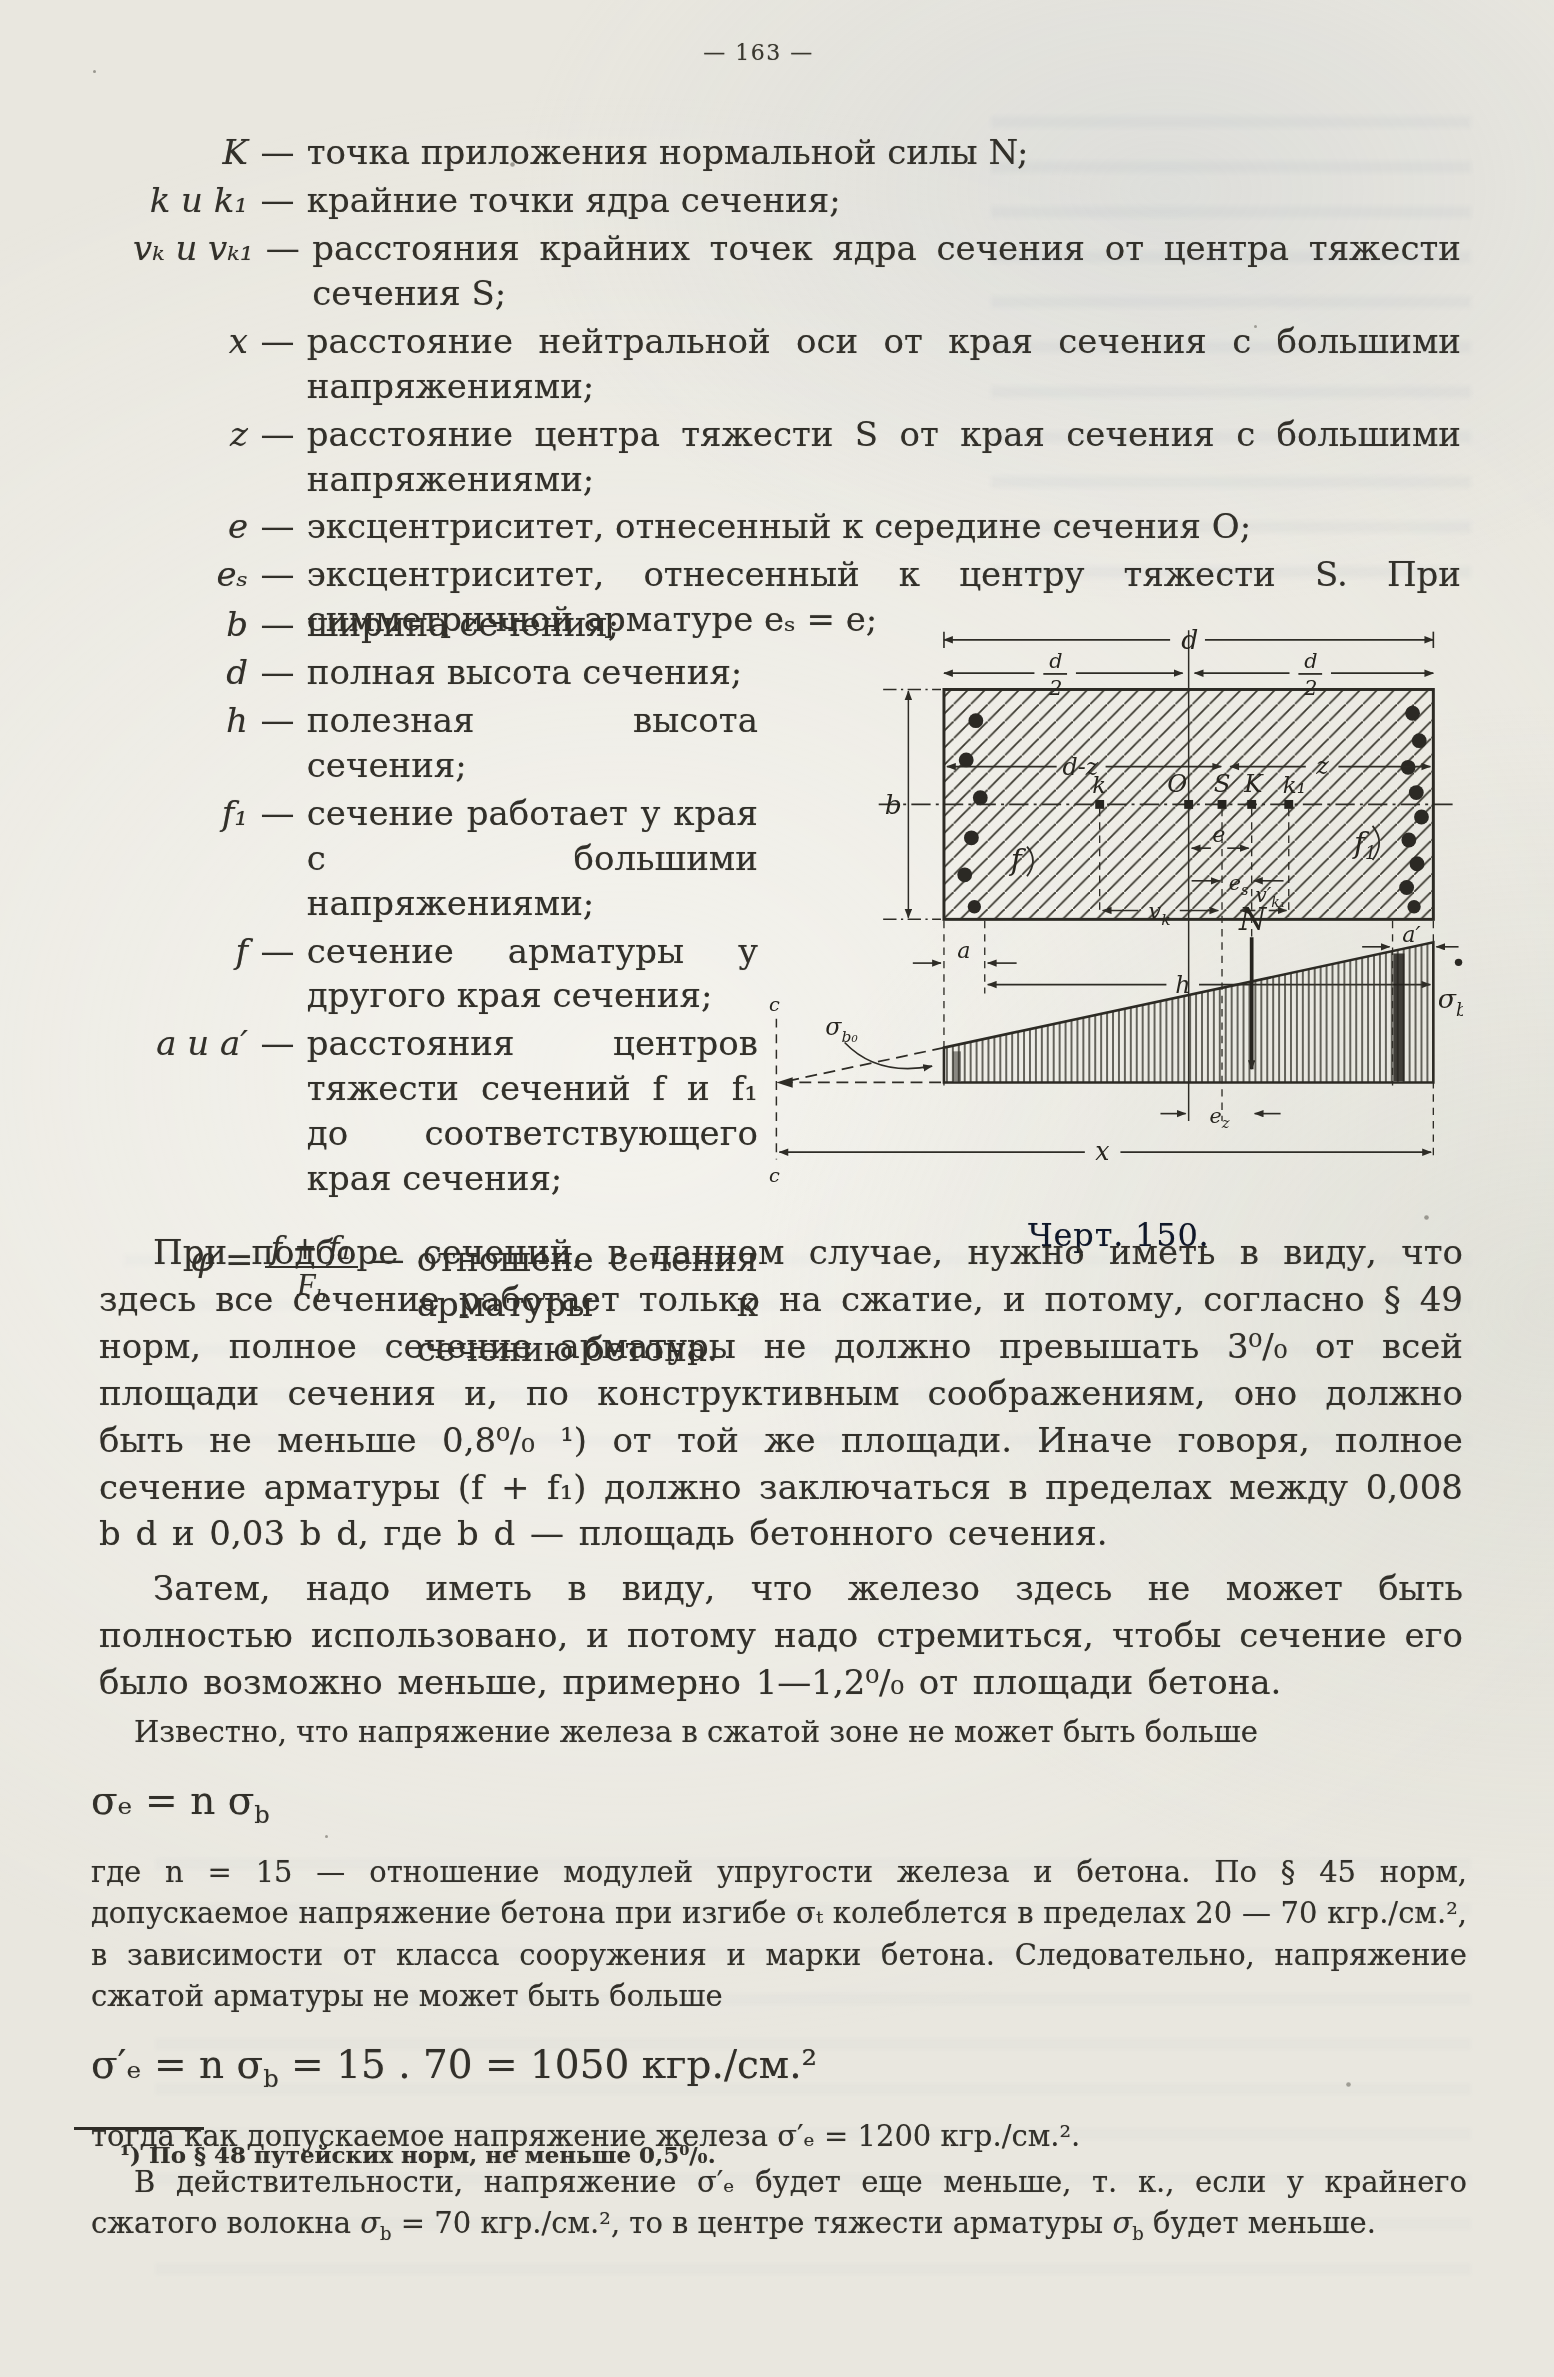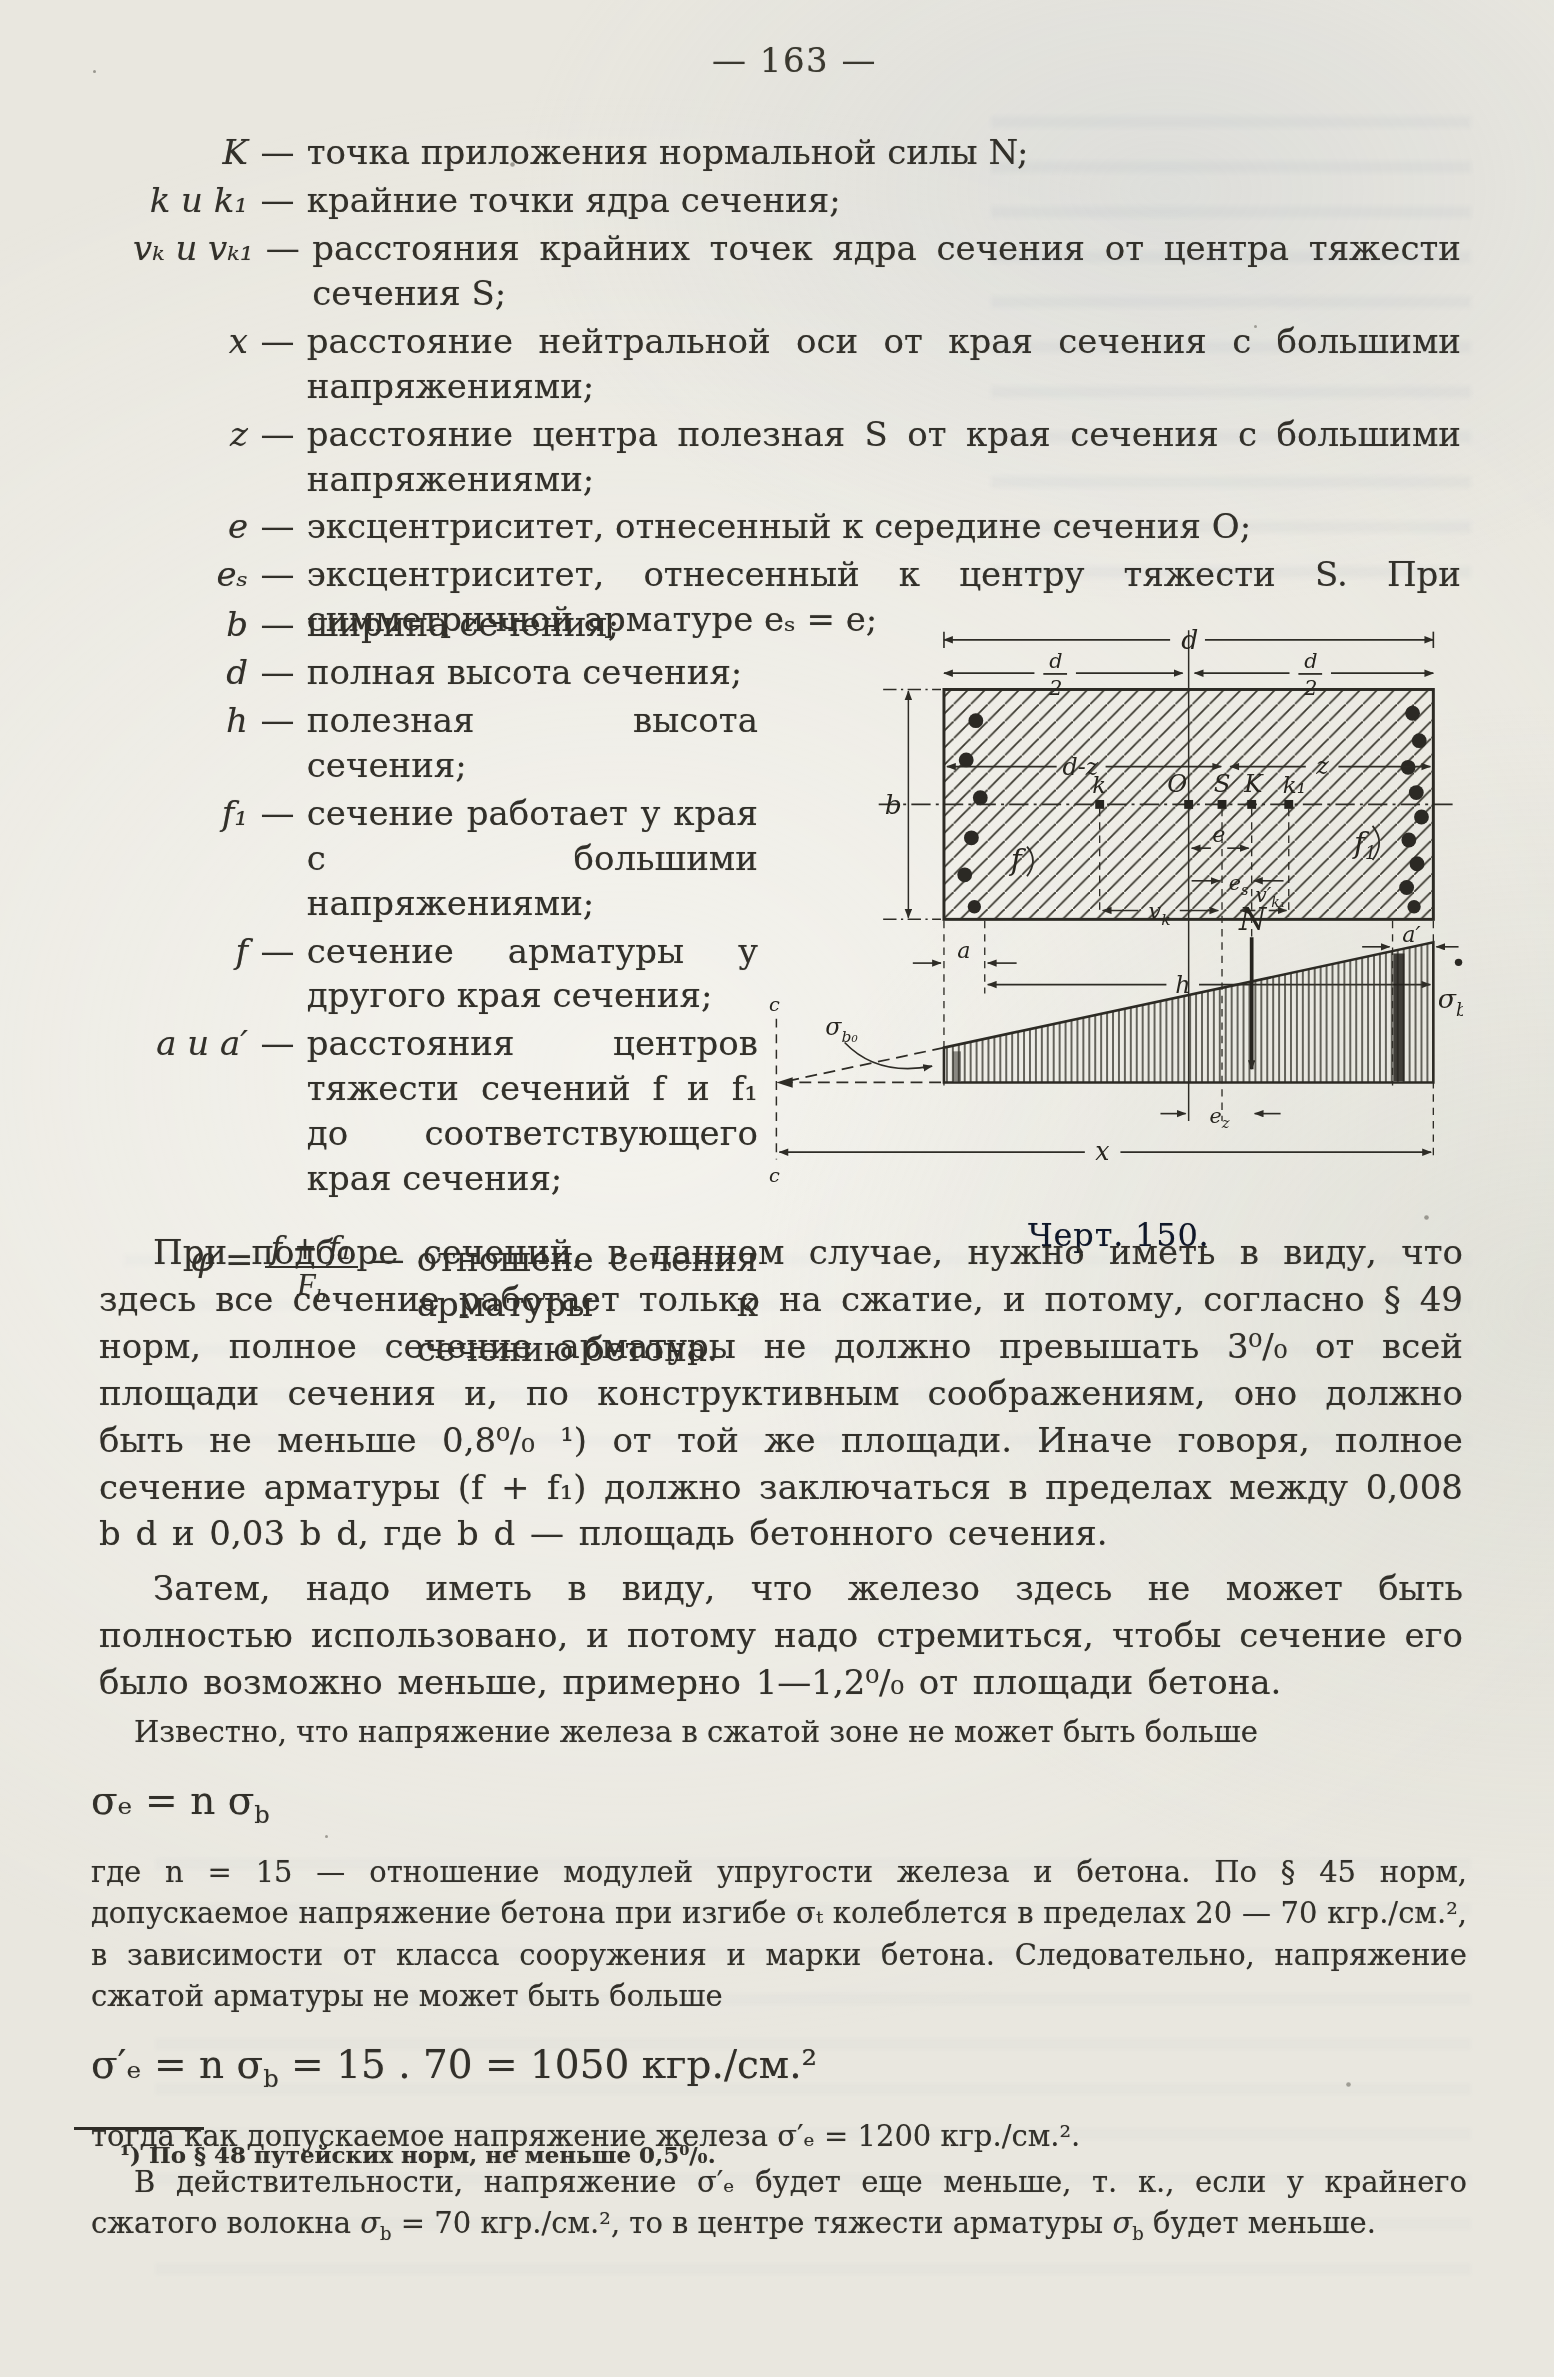--- a/index.html
+++ b/index.html
@@ -9,21 +9,21 @@
       radial-gradient(1084px 697px at 75% 8%, rgba(188,196,205,.25), transparent 60%),
       radial-gradient(1239px 929px at 100% 55%, rgba(205,208,198,.35), transparent 65%),
       radial-gradient(1703px 1394px at 40% 45%, rgba(255,255,252,.5), transparent 70%),
       #e9e7df;
     font-family:"DejaVu Serif", serif;
     color:#32302a;
   }
   .ink{ text-shadow:0 0 0.8px rgba(46,44,38,.45); }
   .page-number{
     position:absolute; top:40px; left:0; width:1517px; text-align:center;
-    font-size:34px; letter-spacing:1.5px; color:#3a382f;margin-left:36px;
+    font-size:22px; letter-spacing:1.5px; color:#3a382f;
   }
   
   .defs{ position:absolute; left:133px; width:1328px; }
   .defs-full{ top:130px; }
   .def{ display:flex; align-items:baseline; font-size:34px; line-height:1.32; margin-bottom:3.1px; }
   .term{ flex:0 0 115px; text-align:right; font-style:italic; white-space:nowrap; }
   .dash{ padding:0 12.4px; }
   .desc{ flex:1; text-align:justify; }
   
   .twocol{ position:absolute; top:602px; left:133px; width:1339px; display:flex; }
@@ -87,21 +87,21 @@
     <span class="desc">расстояния крайних точек ядра сечения от центра тяжести сечения S;</span>
   </div>
   <div class="def">
     <span class="term">x</span>
     <span class="dash">—</span>
     <span class="desc">расстояние нейтральной оси от края сечения с большими напряжениями;</span>
   </div>
   <div class="def">
     <span class="term">z</span>
     <span class="dash">—</span>
-    <span class="desc">расстояние центра полезная S от края сечения с большими напряжениями;</span>
+    <span class="desc">расстояние центра тяжести S от края сечения с большими напряжениями;</span>
   </div>
   <div class="def">
     <span class="term">e</span>
     <span class="dash">—</span>
     <span class="desc">эксцентриситет, отнесенный к середине сечения O;</span>
   </div>
   <div class="def">
     <span class="term">eₛ</span>
     <span class="dash">—</span>
     <span class="desc">эксцентриситет, отнесенный к центру тяжести S. При симметричной арматуре eₛ = e;</span>

